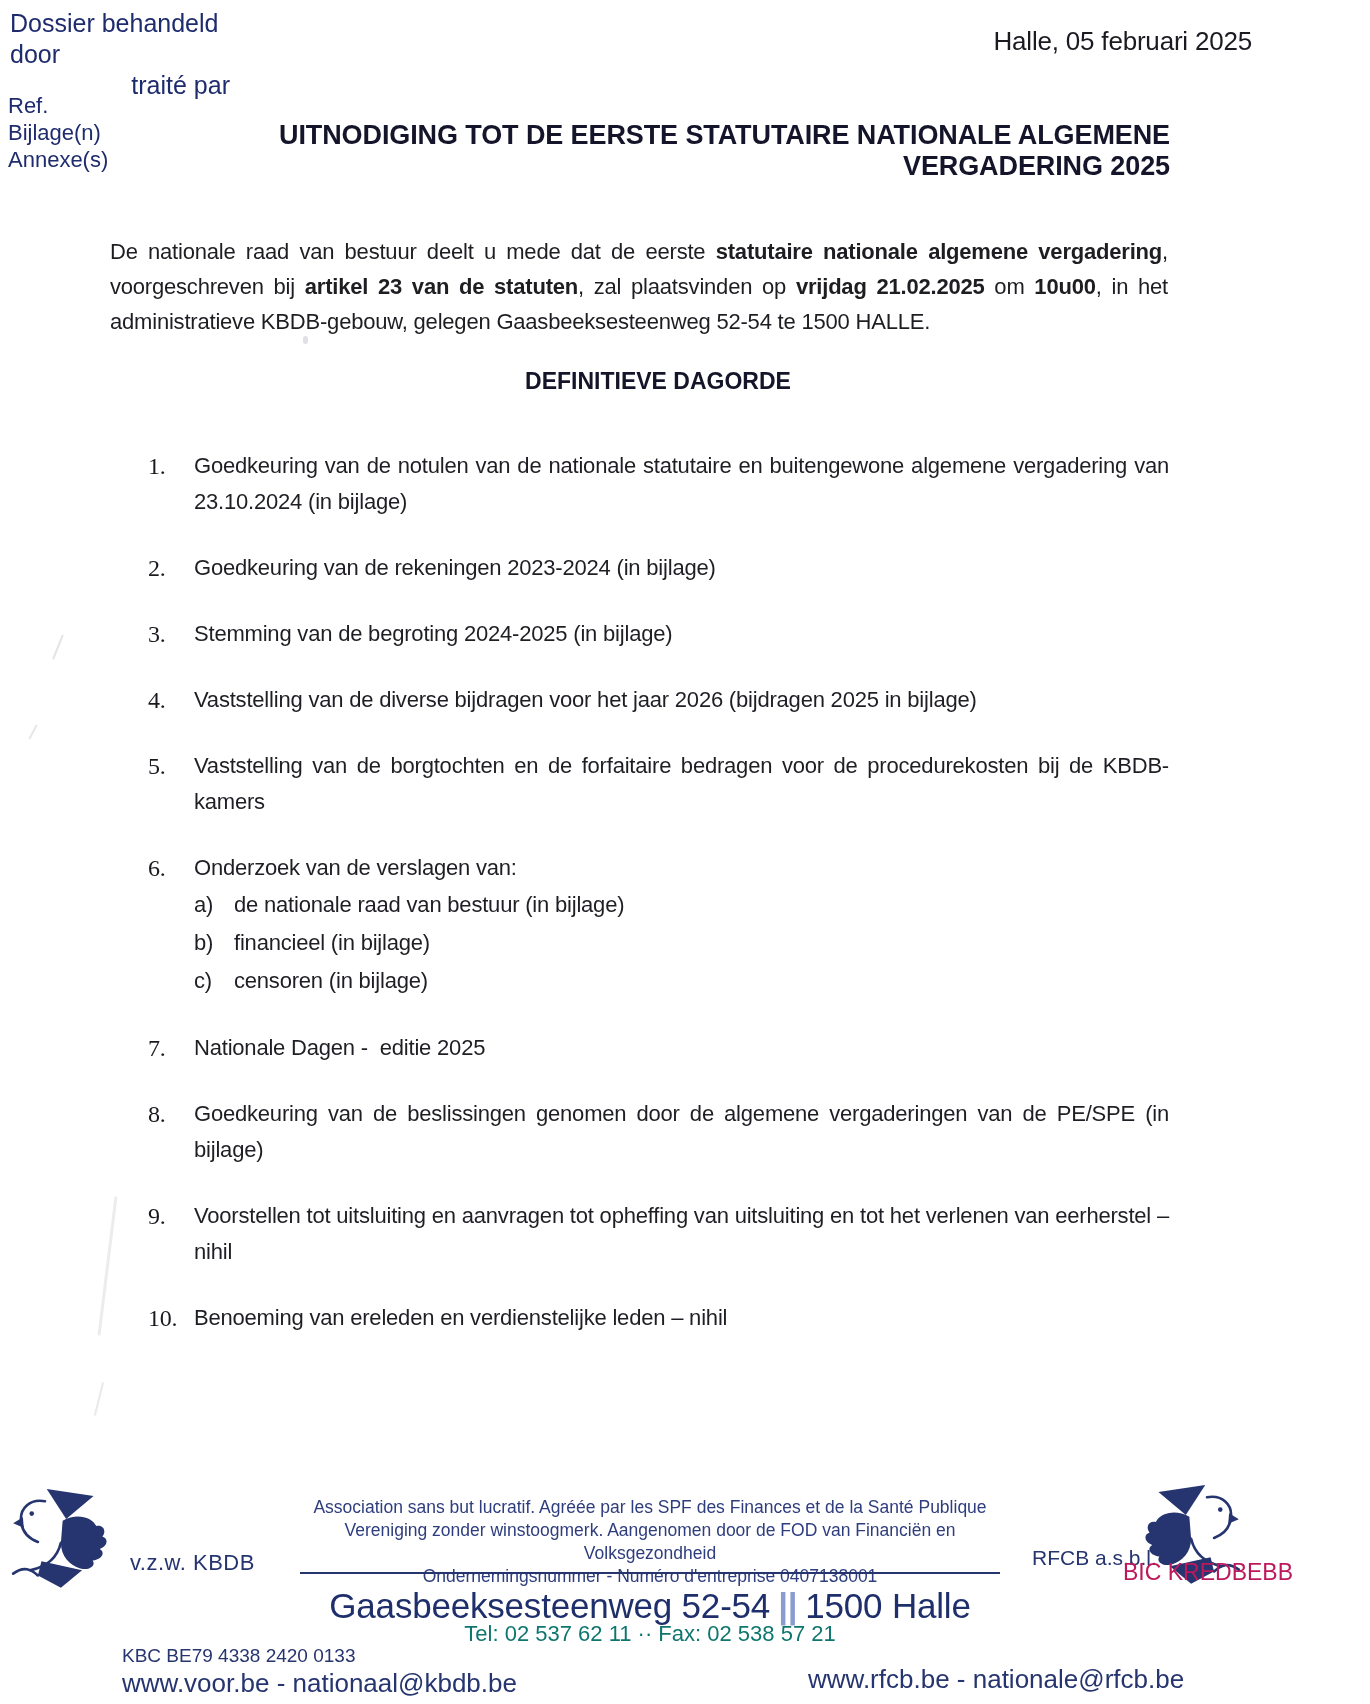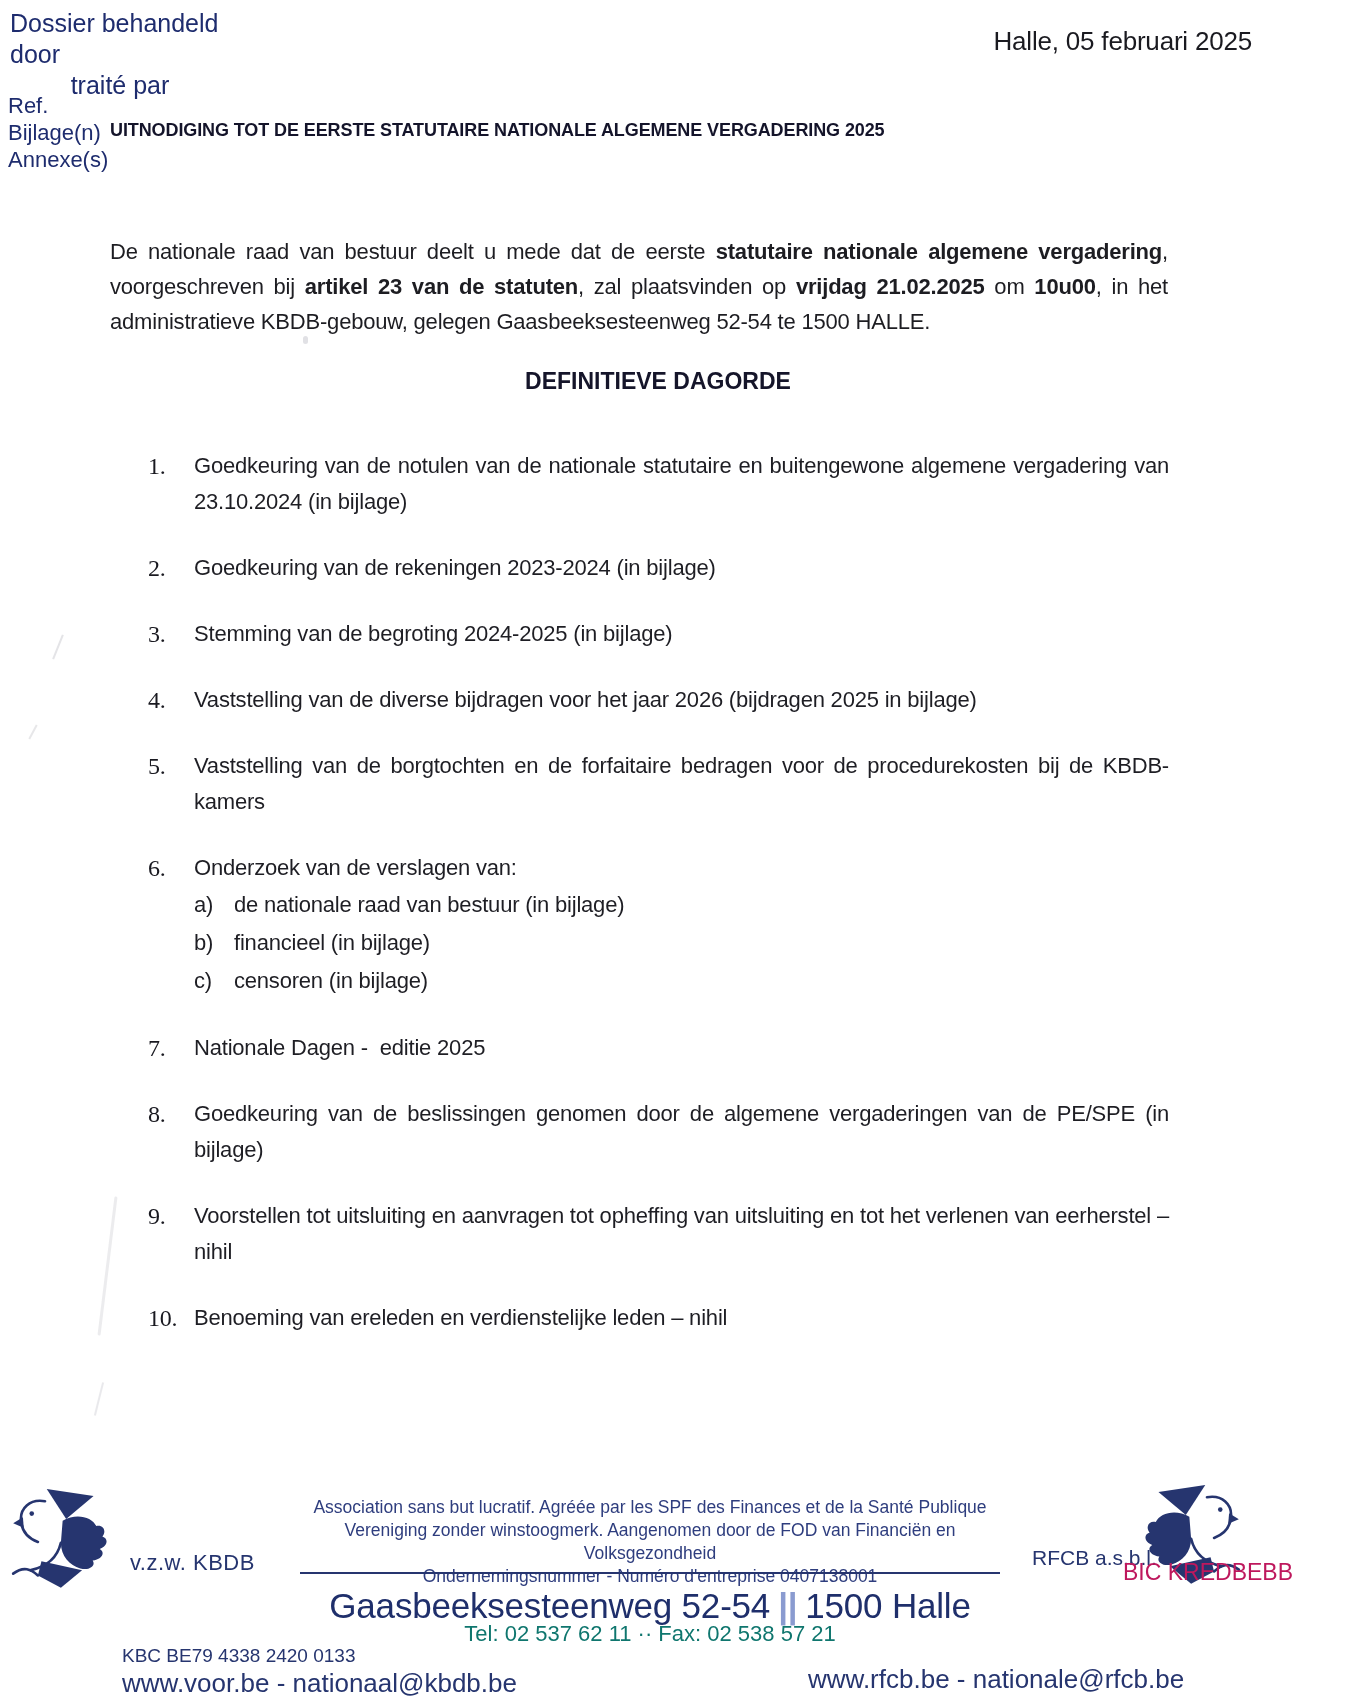--- a/index.html
+++ b/index.html
@@ -9,32 +9,32 @@
     background:#ffffff;
     font-family:"Liberation Sans", sans-serif;
     color:#1e1e24;
     overflow:hidden;
   }
   
   .hdr-dossier{
     position:absolute;left:10px;top:8px;width:250px;
     font-size:25px;line-height:31px;color:#1e2c6e;
   }
-  .hdr-dossier .fr{text-align:center;width:220px;}
+  .hdr-dossier .fr{text-align:right;width:220px;}
   .hdr-refs{
     position:absolute;left:8px;top:92px;
     font-size:22px;line-height:27px;color:#1e2c6e;
   }
   .hdr-date{
     position:absolute;right:118px;top:26px;
     font-size:26px;color:#1a1a20;letter-spacing:-0.2px;
   }
   .doc-title{
     position:absolute;left:110px;top:120px;width:1060px;
-    text-align:left;font-weight:bold;font-size:18px;
+    text-align:right;font-weight:bold;font-size:27px;
     color:#14142a;letter-spacing:-0.1px;
   }
   
   .intro{
     position:absolute;left:110px;top:212px;width:1058px;
     font-size:22px;line-height:35px;letter-spacing:-0.2px;
     text-align:justify;color:#1d1d22;
   }
   .intro b{font-weight:bold;}
   

